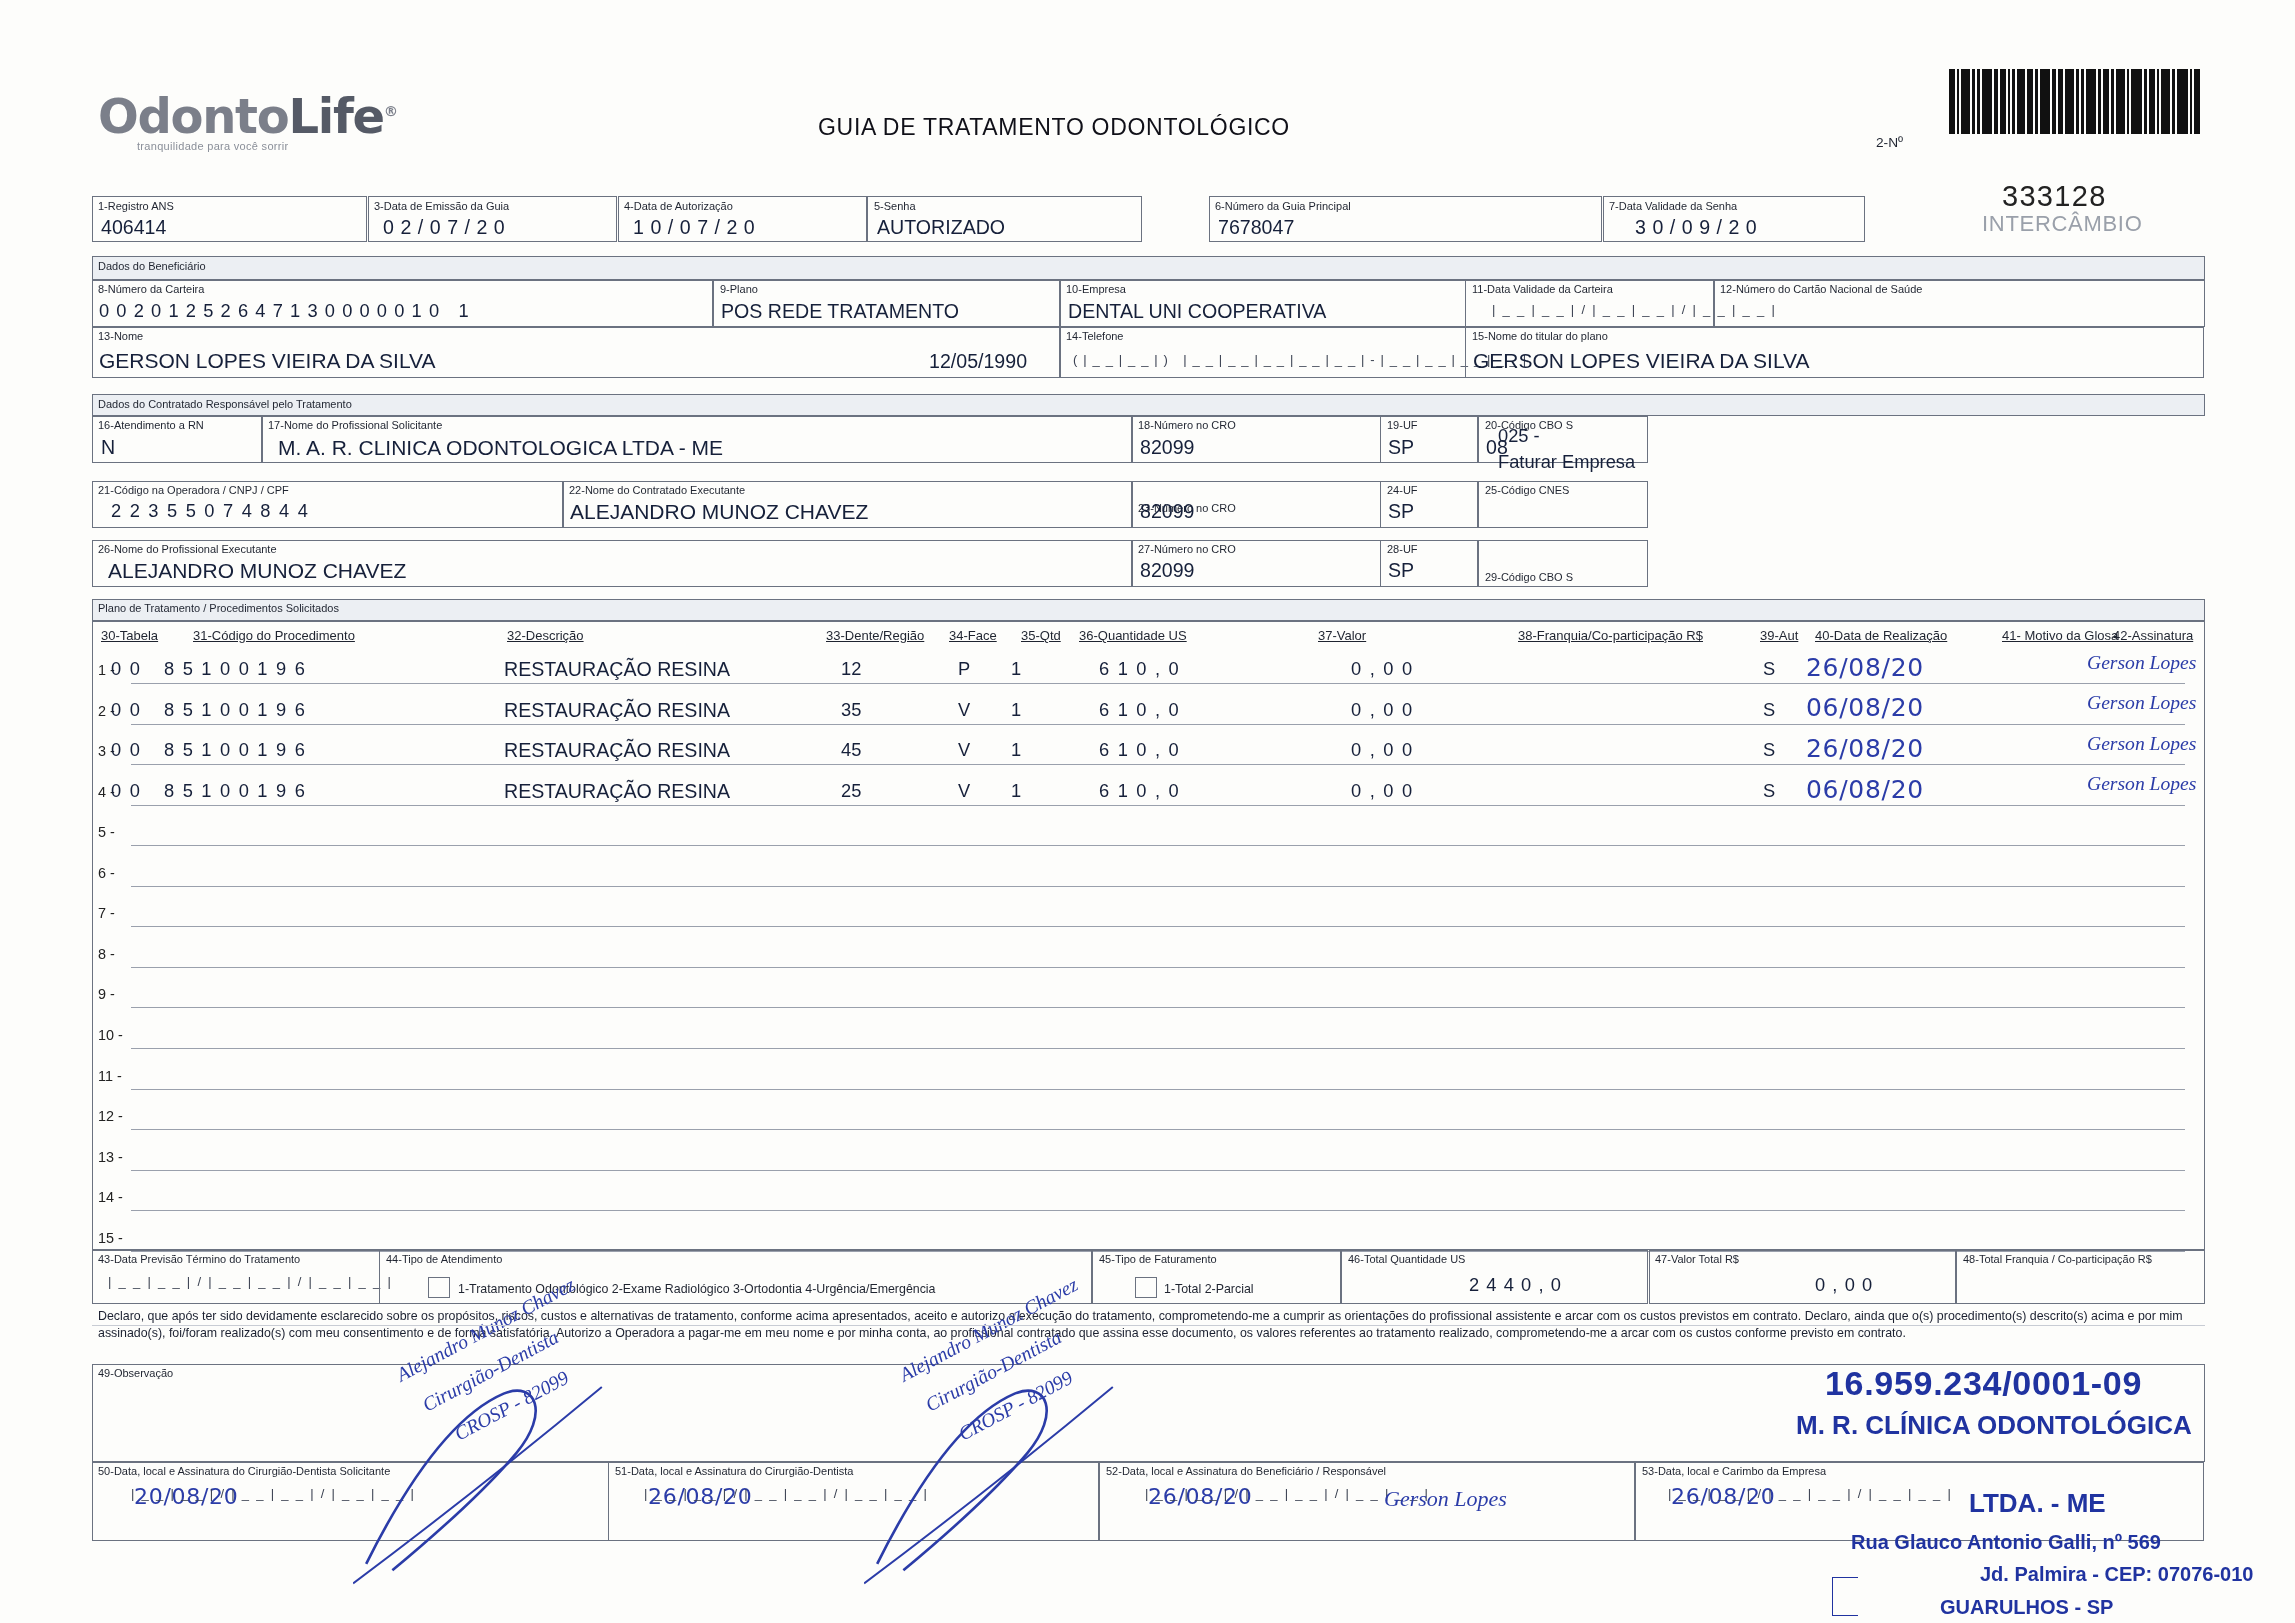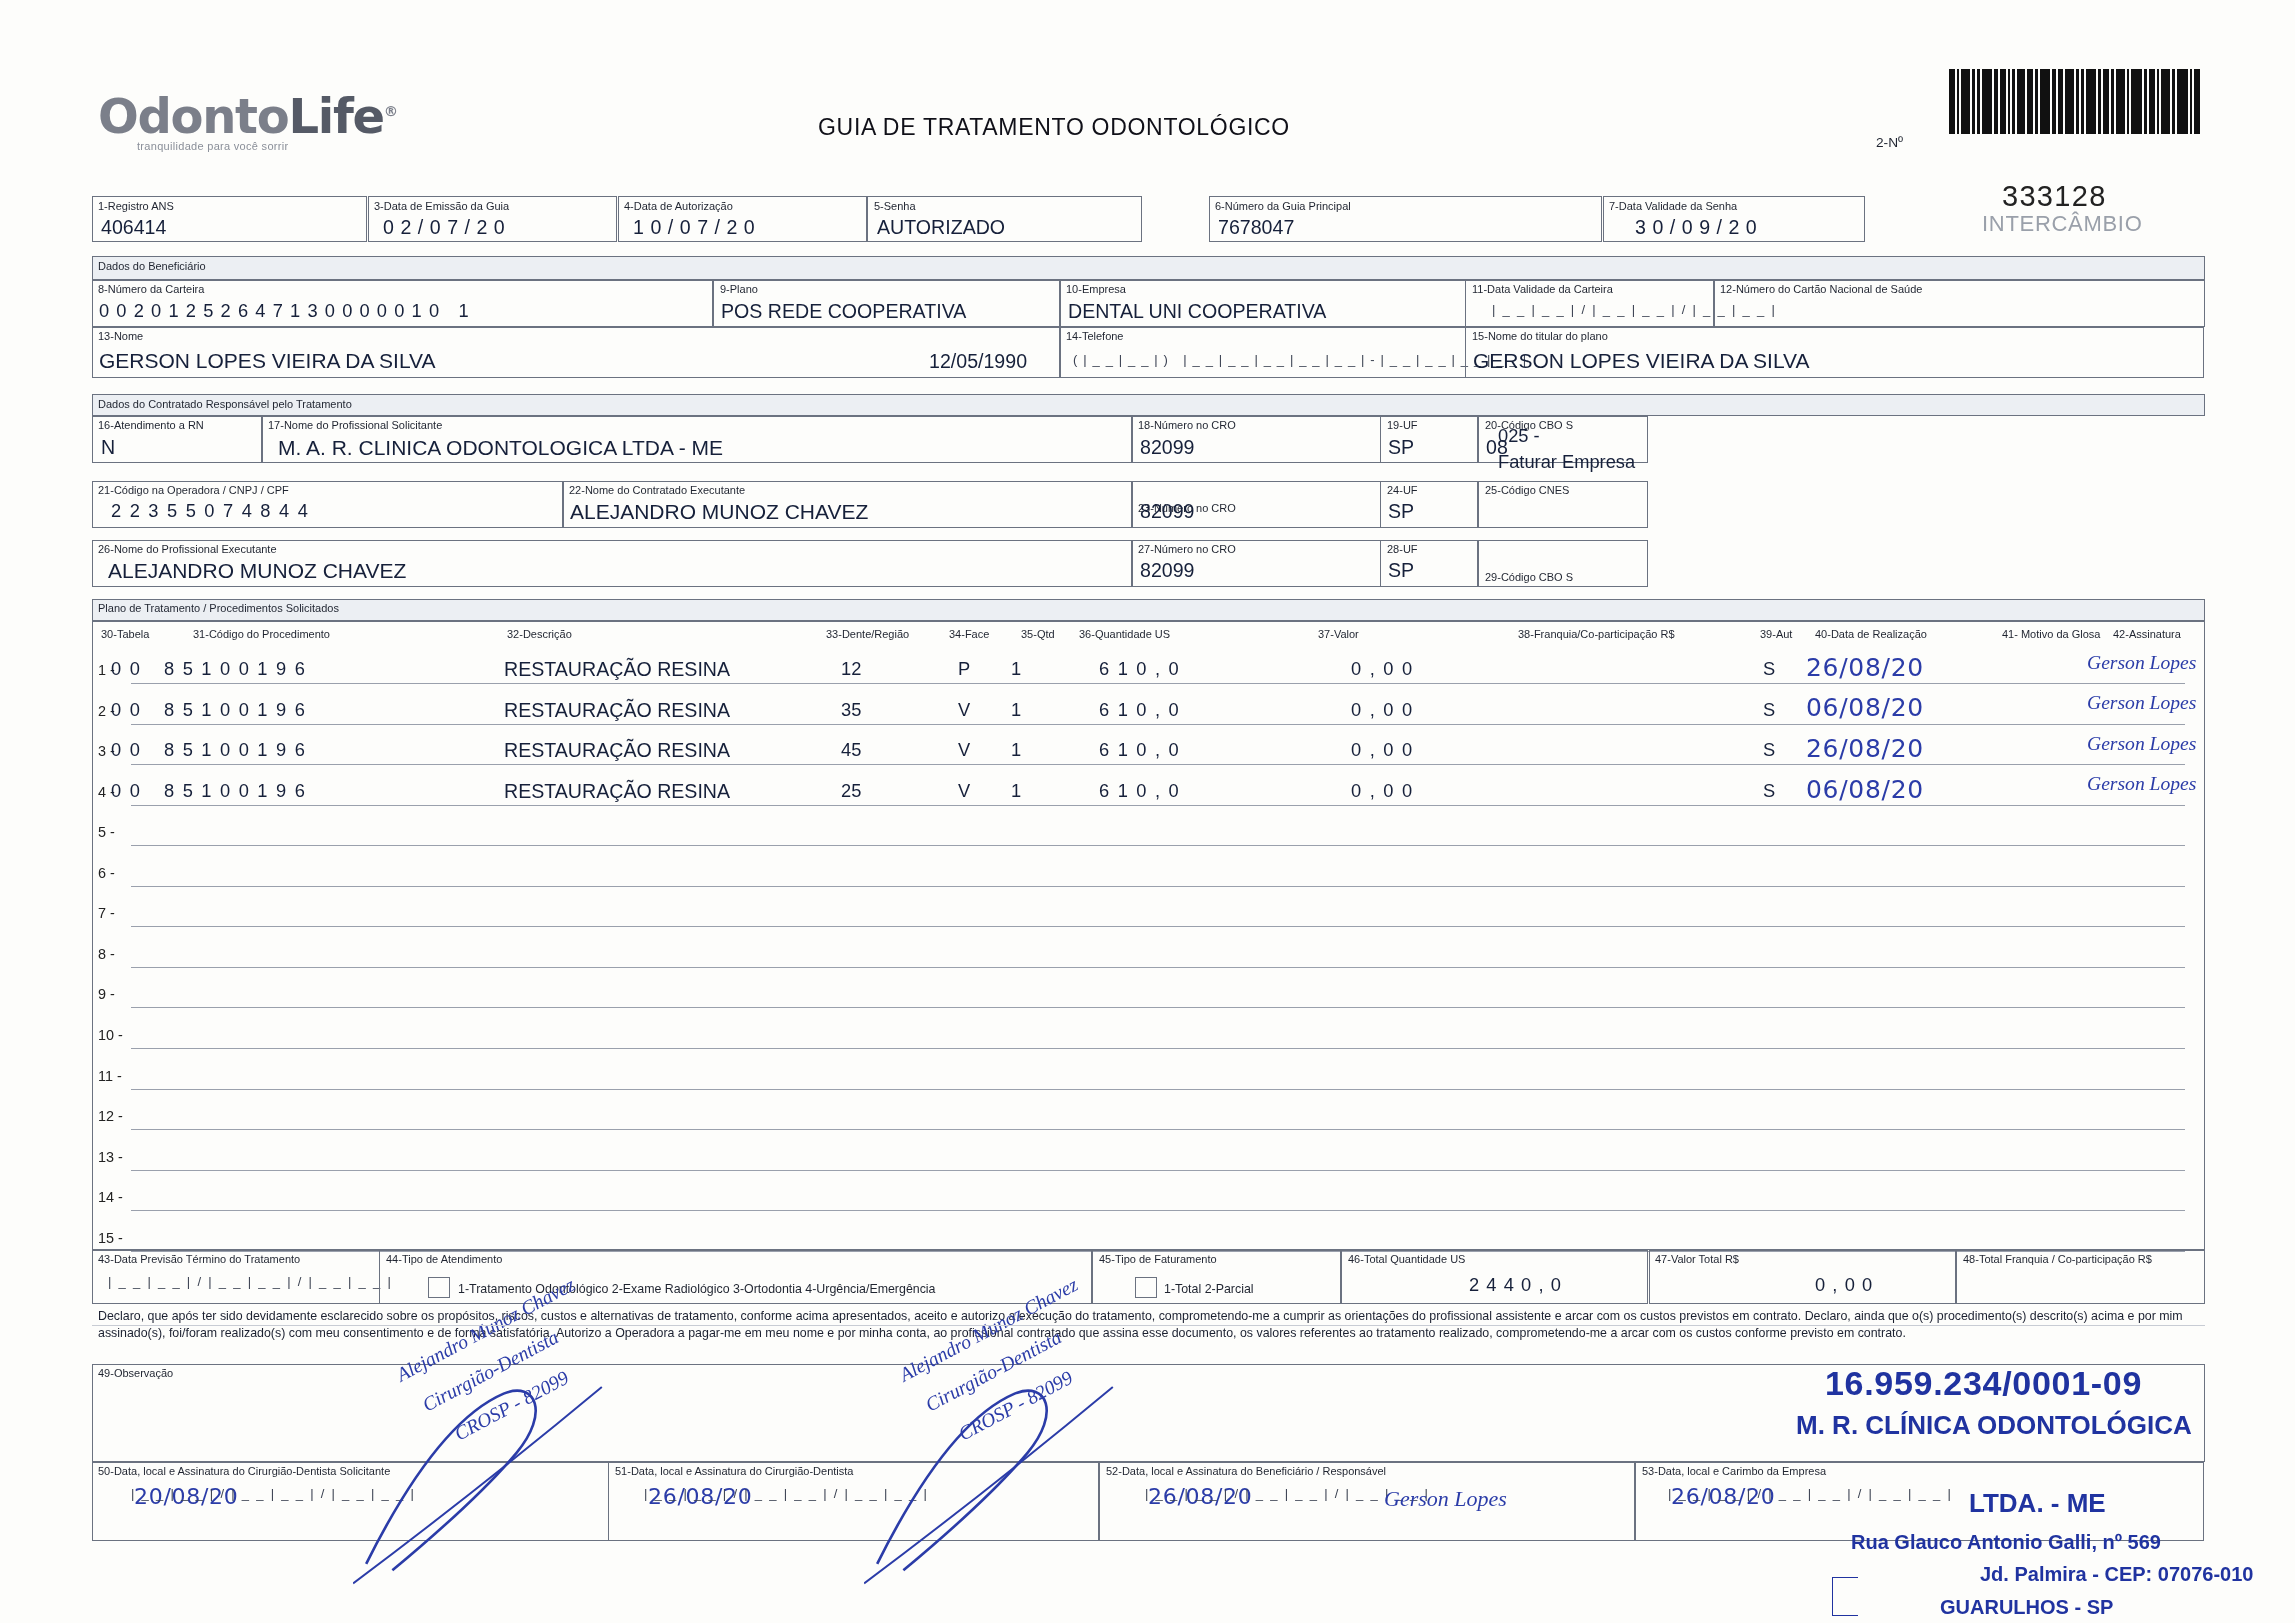--- a/index.html
+++ b/index.html
@@ -19,21 +19,21 @@
 
   
   .box{position:absolute;border:0.7px solid #6b7280;box-sizing:border-box;background:transparent;}
   .lbl{position:absolute;font-size:11px;color:#1f2430;white-space:nowrap;}
   .val{position:absolute;font-size:19.6px;color:#16203a;white-space:nowrap;}
   .val.sm{font-size:13px;}
   .sect{position:absolute;font-size:11px;color:#1f2430;}
   .hr{position:absolute;background:#6b7280;height:0.7px;}
 
   
-  .thead{position:absolute;font-size:11px;color:#1f2430;}
+  .thead{position:absolute;font-size:13px;color:#1f2430;text-decoration:underline;}
   .rowno{position:absolute;font-size:14.4px;color:#222;}
   .proc{position:absolute;font-size:19.6px;color:#16203a;white-space:nowrap;}
   .hand{position:absolute;color:#2b3ca8;font-family:"DejaVu Sans",sans-serif;white-space:nowrap;}
   .hand.date{font-size:22px;letter-spacing:0.7px;}
   .sig{position:absolute;color:#2b3ca8;font-style:italic;font-family:"Liberation Serif",serif;white-space:nowrap;}
 
   .decl{position:absolute;font-size:12.4px;line-height:1.35;color:#1b2030;}
   .stamp{position:absolute;color:#2033a0;font-weight:bold;white-space:nowrap;}
   .stampline{position:absolute;color:#2033a0;white-space:nowrap;font-weight:bold;}
   .rot{position:absolute;color:#2b3ca8;font-family:"Liberation Serif",serif;font-style:italic;white-space:nowrap;transform:rotate(-28deg);transform-origin:left top;}
@@ -83,21 +83,21 @@
 
   <div class="box" style="left:92px;top:256px;width:2113px;height:23.6px;background:#eceff3;"></div>
   <div class="sect" style="left:98px;top:260px;">Dados do Beneficiário</div>
 
   <div class="box" style="left:92px;top:280px;width:621px;height:47px;"></div>
   <div class="lbl" style="left:98px;top:283px;">8-Número da Carteira</div>
   <div class="val" style="left:99px;top:300px;letter-spacing:7.2px;font-size:18.3px;">00201252647130000010 1</div>
 
   <div class="box" style="left:713px;top:280px;width:347px;height:47px;"></div>
   <div class="lbl" style="left:720px;top:283px;">9-Plano</div>
-  <div class="val" style="left:721px;top:300px;">POS REDE COOPERATIVA</div>
+  <div class="val" style="left:721px;top:300px;">POS REDE TRATAMENTO</div>
 
   <div class="box" style="left:1060px;top:280px;width:406px;height:47px;"></div>
   <div class="lbl" style="left:1066px;top:283px;">10-Empresa</div>
   <div class="val" style="left:1068px;top:300px;">DENTAL UNI  COOPERATIVA</div>
 
   <div class="box" style="left:1465px;top:280px;width:249px;height:47px;"></div>
   <div class="lbl" style="left:1472px;top:283px;">11-Data Validade da Carteira</div>
   <div class="val sm" style="left:1492px;top:302px;letter-spacing:7.2px;"></div>
   <div class="val sm" style="left:1492px;top:302px;letter-spacing:7.2px;color:#3b4252;">|__|__|/|__|__|/|__|__|</div>
 

